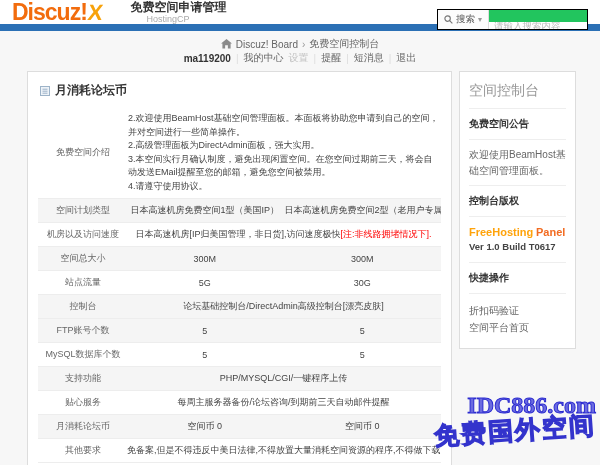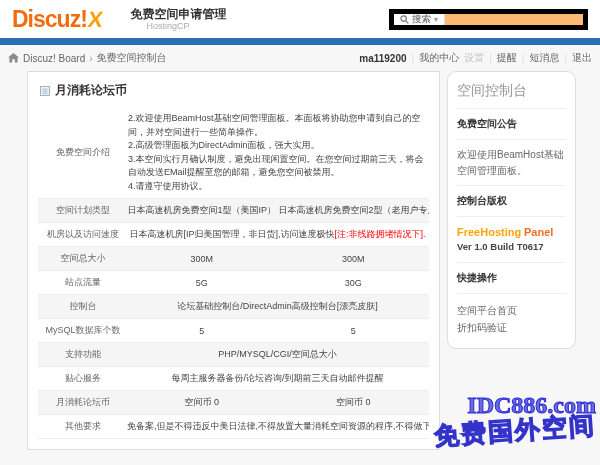--- a/index.html
+++ b/index.html
@@ -1,51 +1,51 @@
 <!DOCTYPE html>
 <html><head>
 <meta charset="utf-8">
 <style>
   * { margin:0; padding:0; box-sizing:border-box; }
   html,body { width:600px; height:465px; overflow:hidden; }
   body { font-family:"Liberation Sans","DejaVu Sans",sans-serif; background:#f7f7f7; color:#333; position:relative; }
 
   
-  .header { background:#fff; height:38px; display:flex; align-items:center; padding:0 10px; position:relative; }
+  .header { background:#fff; height:24px; display:flex; align-items:center; padding:0 10px; position:relative; }
   .logo { display:flex; align-items:baseline; margin-left:2px; }
   .logo-text { font-size:23px; font-weight:bold; color:#f26c0d; letter-spacing:-1px; }
   .logo-x { font-size:22px; font-weight:bold; color:#f7a20b; transform:skewX(-8deg); display:inline-block; margin-left:1px; }
   .titleblock { margin-left:28px; }
   .page-title { font-size:12px; font-weight:bold; color:#333; line-height:13px; }
   .page-subtitle { font-size:9px; color:#aaa; line-height:10px;margin-left:16px; }
-  .searchbox { position:absolute; right:12px; top:9px; display:flex; border:5px solid #000000; background:#fdba74; height:21px;gap:40px; }
+  .searchbox { position:absolute; right:12px; top:9px; display:flex; border:1px solid #000000; background:#22c55e; height:21px; }
   .search-btn { display:flex; align-items:center; gap:3px; padding:0 6px; border-right:1px solid #ddd; background:#fcfcfc; font-size:9.5px; color:#555; cursor:pointer; }
   .search-btn .caret { font-size:8px; color:#999; }
   .search-input { border:0; outline:0; width:98px; font-size:9.5px; padding:0 5px; color:#333; font-family:inherit;margin-top:12px; }
   .search-input::placeholder { color:#bbb; }
 
   
   .navbar { height:7px; background:#2b70b5; }
 
   
-  .crumbrow { display:flex; justify-content:space-between; align-items:center; padding:6px 8px 4px 8px; font-size:10px; color:#666; }
+  .crumbrow { display:flex; justify-content:space-between; align-items:center; padding:6px 8px 4px 8px; font-size:10px; color:#666;flex-direction:column; }
   .crumb { display:flex; align-items:center; gap:4px; }
   .crumb a { color:#666; text-decoration:none; }
   .crumb .sep { color:#999; }
   .userbar { display:flex; align-items:center; gap:5px; font-size:10px; color:#666; }
   .userbar .uname { font-weight:bold; color:#333; }
   .userbar .bar { color:#ddd; }
   .userbar .muted { color:#c3c3c3; }
   .userbar span[data-interactable="true"] { cursor:pointer; }
 
   
   .wrapper { display:flex; align-items:flex-start; gap:7px; margin:2px 24px 0 27px; }
   .panel { background:#fff; border:1px solid #ddd; }
   .main { flex:1; padding:8px 10px 10px 10px; }
-  .sidebar { width:129px; padding:6px 9px 10px 9px; font-size:10px;border-radius:9px; }
+  .sidebar { width:117px; padding:6px 9px 10px 9px; font-size:10px; }
 
   
   .sec-title { display:flex; align-items:center; gap:5px; font-size:12px; font-weight:bold; color:#333; margin:2px 0 8px 2px; }
 
   
   table.plan { width:100%; border-collapse:collapse; table-layout:fixed; font-size:9px; }
   table.plan col.c-label { width:88px; }
   table.plan tr { border-bottom:1px solid #ededed; }
   table.plan tr.shade { background:#f5f5f5; }
   td.lbl { color:#666; text-align:center; padding:5px 2px 5px 4px; overflow:hidden; white-space:nowrap;margin-left:20px; }
@@ -165,28 +165,33 @@
           </tr>
           <tr data-interactable="false">
             <td class="lbl" data-interactable="false">站点流量</td>
             <td class="val" data-interactable="false">5G</td>
             <td class="val" data-interactable="false">30G</td>
           </tr>
           <tr data-interactable="false" class="shade">
             <td class="lbl" data-interactable="false">控制台</td>
             <td class="val" colspan="2" data-interactable="false">论坛基础控制台/DirectAdmin高级控制台[漂亮皮肤]</td>
           </tr>
+          <tr data-interactable="false" class="shade">
+            <td class="lbl" data-interactable="false">FTP账号个数</td>
+            <td class="val" data-interactable="false">5</td>
+            <td class="val" data-interactable="false">5</td>
+          </tr>
           <tr data-interactable="false">
             <td class="lbl" data-interactable="false">MySQL数据库个数</td>
             <td class="val" data-interactable="false">5</td>
             <td class="val" data-interactable="false">5</td>
           </tr>
           <tr data-interactable="false" class="shade">
             <td class="lbl" data-interactable="false">支持功能</td>
-            <td class="val" colspan="2" data-interactable="false">PHP/MYSQL/CGI/空间总大小</td>
+            <td class="val" colspan="2" data-interactable="false">PHP/MYSQL/CGI/一键程序上传</td>
           </tr>
           <tr data-interactable="false">
             <td class="lbl" data-interactable="false">贴心服务</td>
             <td class="val" colspan="2" data-interactable="false">每周主服务器备份/论坛咨询/到期前三天自动邮件提醒</td>
           </tr>
           <tr data-interactable="false" class="shade">
             <td class="lbl" data-interactable="false">月消耗论坛币</td>
             <td class="val" data-interactable="false">空间币 0</td>
             <td class="val" data-interactable="false">空间币 0</td>
           </tr>
@@ -203,22 +208,22 @@
     <div class="sb-h" data-interactable="false">免费空间公告</div>
     <div class="sb-text" data-interactable="false">欢迎使用BeamHost基础空间管理面板。</div>
     <div class="sb-h" data-interactable="false">控制台版权</div>
     <div class="sb-panel" data-interactable="false">
       <span class="fh1" data-interactable="false">FreeHosting</span>
       <span class="fh2" data-interactable="false">Panel</span>
       <div class="fhver" data-interactable="false">Ver 1.0 Build T0617</div>
     </div>
     <div class="sb-h" data-interactable="false">快捷操作</div>
     <div class="sb-links" data-interactable="false">
+      <a data-interactable="true">折扣码验证</a>
       <a data-interactable="true">空间平台首页</a>
-      <a data-interactable="true">折扣码验证</a>
     </div>
   </div>
 </div>
 
 <div class="watermark" data-interactable="false">
   <div class="wm1" data-interactable="false">IDC886.com</div>
   <div class="wm2" data-interactable="false">免费国外空间</div>
 </div>
 
 </body></html>

